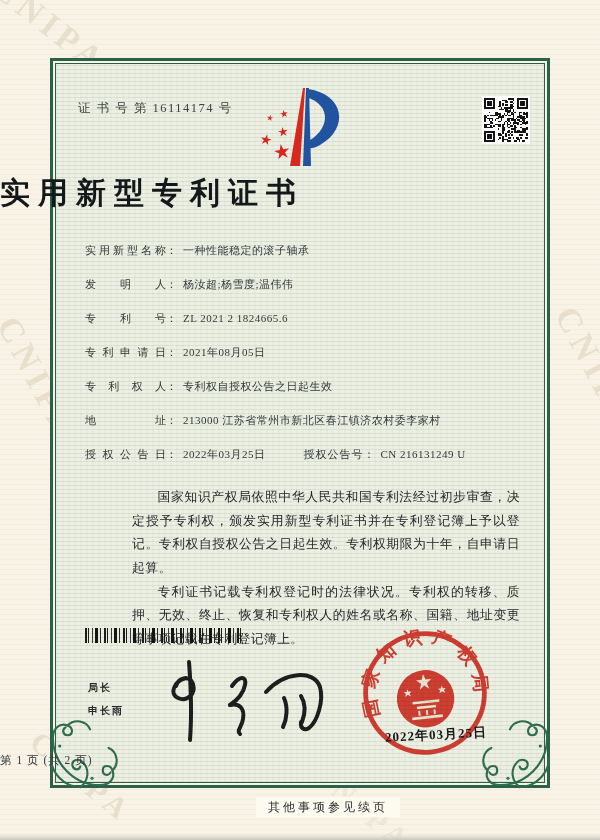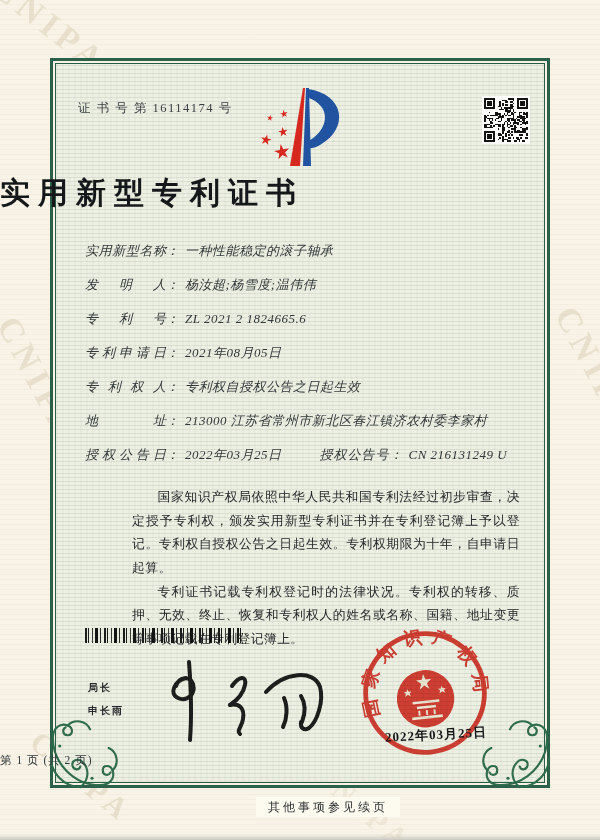--- a/index.html
+++ b/index.html
@@ -43,21 +43,21 @@
   }
 
   .logo { position:absolute; left:248px; top:84px; }
   .qr { position:absolute; left:482px; top:96px; width:48px; height:48px; background:#fdfdfb; padding:2px; }
 
   .title {
     position:absolute; left:0; top:173px; width:600px; 
     font-size:30px; font-weight:700; color:#15181a; letter-spacing:8px;
   }
 
-  .fields { position:absolute; left:85px; top:240px; width:436px; font-size:13px; color:#33383b;font-style:italic; }
+  .fields { position:absolute; left:85px; top:240px; width:436px; font-size:11px; color:#33383b; }
   .frow { margin-bottom:13px; line-height:21px; white-space:nowrap; }
   .flabel {
     display:inline-block; width:81px; text-align:justify; text-align-last:justify; vertical-align:top;
   }
   .fcolon { display:inline-block; }
   .fvalue { margin-left:6px; letter-spacing:.5px; }
   .flabel2 { margin-left:38px; letter-spacing:1px; }
 
   .paras { position:absolute; left:84px; top:486px; width:436px; font-size:12.8px;
     color:#26292b; line-height:1.85; text-align:justify; }

